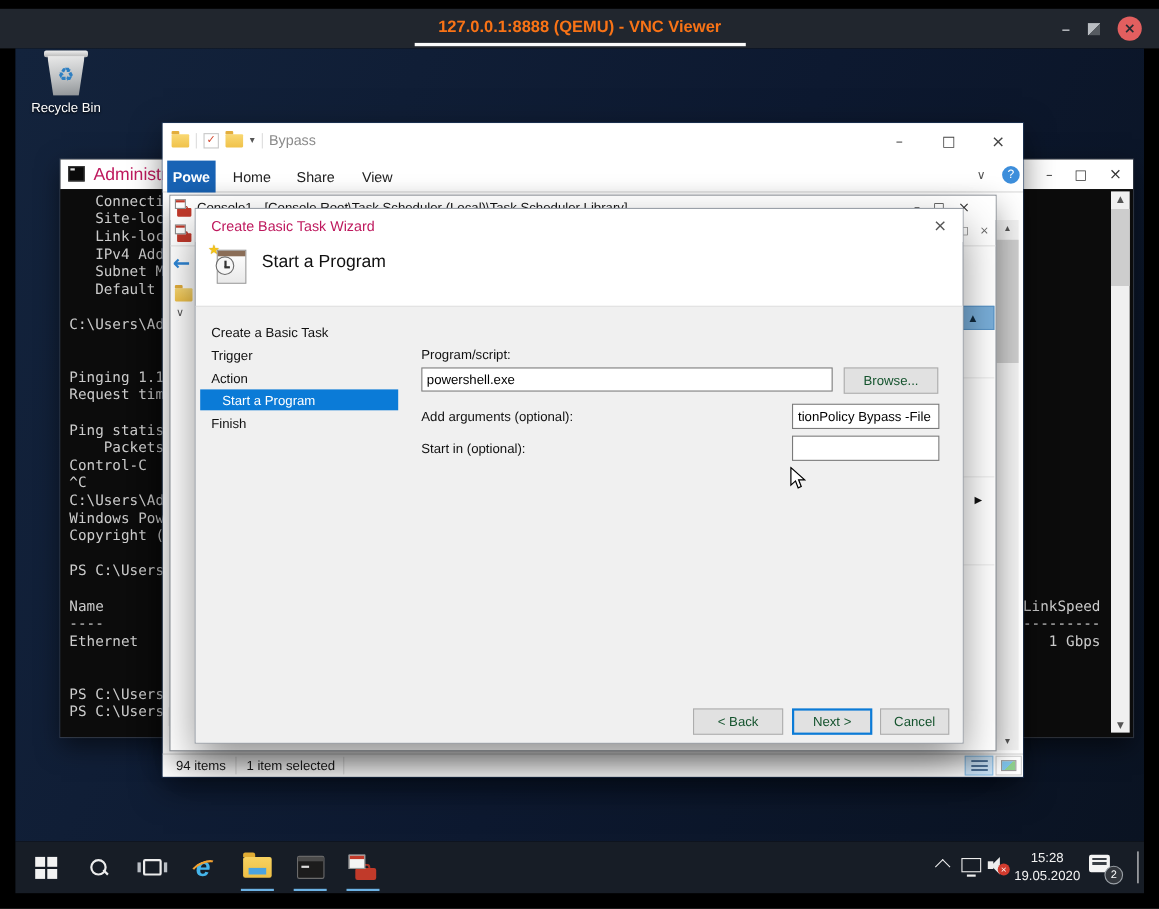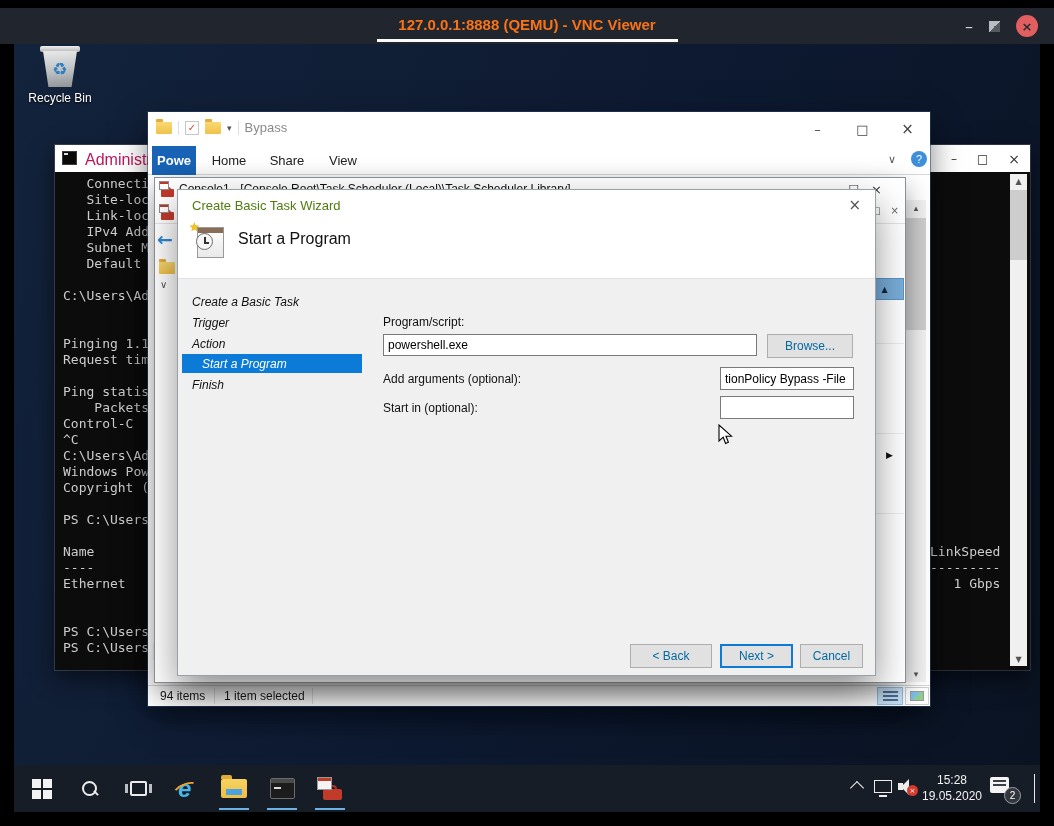--- a/index.html
+++ b/index.html
@@ -97,36 +97,36 @@
   .tree-folder { position:absolute; left:4px; top:84px; }
   .tree-chevron { position:absolute; left:5px; top:101px; font-size:10px; color:#555; }
   .con-selrow { position:absolute; left:710px; top:100px; width:39px; height:22px; background:#79aed9; border:1px solid #5a94c6; display:flex; align-items:center; justify-content:center; color:#10293d; font-size:8px; }
   .con-expand { position:absolute; left:731px; top:272px; font-size:9px; color:#111; }
   .con-line { position:absolute; left:705px; width:44px; height:1px; background:#ececec; }
 
   
   .wizard { position:absolute; left:164px; top:146px; width:697px; height:485px; z-index:40; background:#fff;
             box-shadow:0 0 0 1px #9aa0a8, 0 16px 36px rgba(0,0,0,.45); }
   .wz-titlebar { position:absolute; left:0; top:0; width:100%; height:30px; background:#fff; }
-  .wz-title { position:absolute; left:14px; top:8px; font-size:13px; color:#4d7c0f; }
+  .wz-title { position:absolute; left:14px; top:8px; font-size:13px; color:#be185d; }
   .wz-close { position:absolute; right:14px; top:6px; font-size:15px; color:#555; }
   .ts-icon { position:absolute; left:14px; top:34px; width:36px; height:36px; }
   .ts-page { position:absolute; left:5px; top:3px; width:27px; height:31px; background:linear-gradient(#fff,#e9e9e9); border:1px solid #999; }
   .ts-page::before { content:""; position:absolute; left:0; top:0; width:100%; height:5px; background:#8a6d57; }
   .ts-clock { position:absolute; left:4px; top:9px; width:17px; height:17px; border-radius:50%; background:#f6f6f6; border:1px solid #6b6b6b; }
   .ts-clock::before { content:""; position:absolute; left:7px; top:3px; width:1.5px; height:6px; background:#333; }
   .ts-clock::after { content:""; position:absolute; left:7px; top:8px; width:5px; height:1.5px; background:#333; }
   .ts-star { position:absolute; left:-3px; top:-4px; font-size:12px; color:#f5c518; text-shadow:0 0 1px #b8860b; }
   .wz-heading { position:absolute; left:60px; top:40px; font-size:16px; color:#111; }
-  .wz-body { position:absolute; left:0; top:88px; right:0; bottom:0; background:#f0f0f0; border-top:1px solid #e2e2e2;font-style:italic; }
+  .wz-body { position:absolute; left:0; top:88px; right:0; bottom:0; background:#f0f0f0; border-top:1px solid #e2e2e2; }
   .step { position:absolute; left:4px; width:180px; height:19px; font-size:12px; color:#111; display:flex; align-items:center; padding-left:10px; }
   .step.active { background:#0b7bd7; color:#fff; padding-left:20px; }
   .wz-label { position:absolute; font-size:12px; color:#111; }
   .wz-input { position:absolute; border:1px solid #7a7a7a; background:#fff; font-family:"Liberation Sans",sans-serif; font-size:12px; padding:0 4px; }
-  .wz-btn { position:absolute; height:24px; background:#e1e1e1; border:1px solid #adadad; font-family:"Liberation Sans",sans-serif; font-size:12px; display:flex; align-items:center; justify-content:center; color:#0369a1; }
+  .wz-btn { position:absolute; height:24px; background:#e1e1e1; border:1px solid #adadad; font-family:"Liberation Sans",sans-serif; font-size:12px; display:flex; align-items:center; justify-content:center; color:#14532d; }
   .wz-btn.focus { border:2px solid #0b7bd7; }
 
   
   .cursor { position:absolute; left:704px; top:380px; z-index:60; }
 
   
   .taskbar { position:absolute; left:14px; top:765px; width:1026px; height:47px; background:#171d26; z-index:70; }
   .tb-slot { position:absolute; top:0; width:40px; height:47px; display:flex; align-items:center; justify-content:center; }
   .tb-underline { position:absolute; bottom:2px; left:5px; width:30px; height:2px; background:#6cb2e4; }
   .start-ico { display:grid; grid-template-columns:9px 9px; grid-template-rows:9px 9px; gap:2px; }

